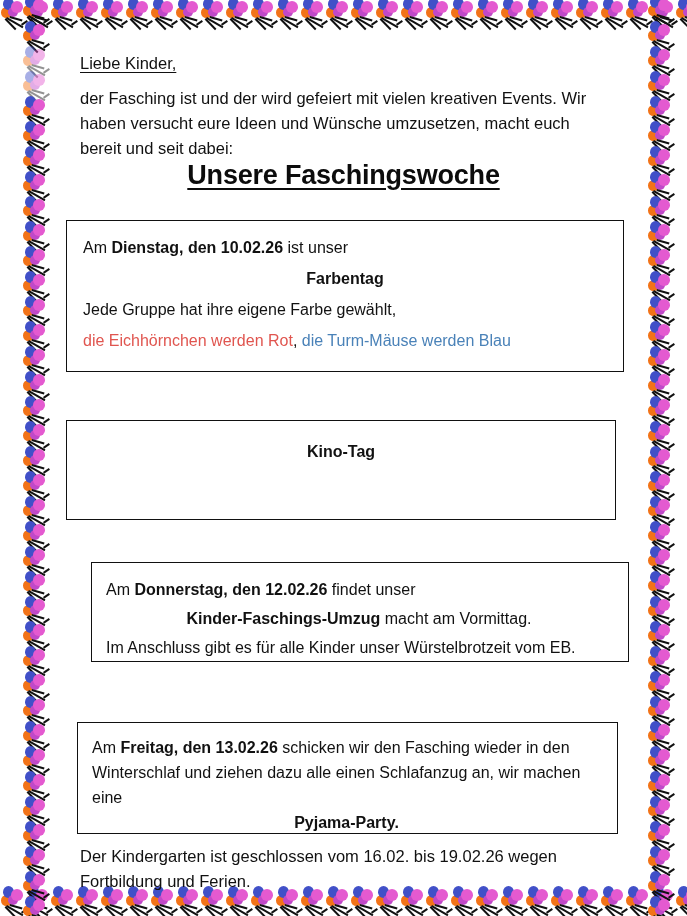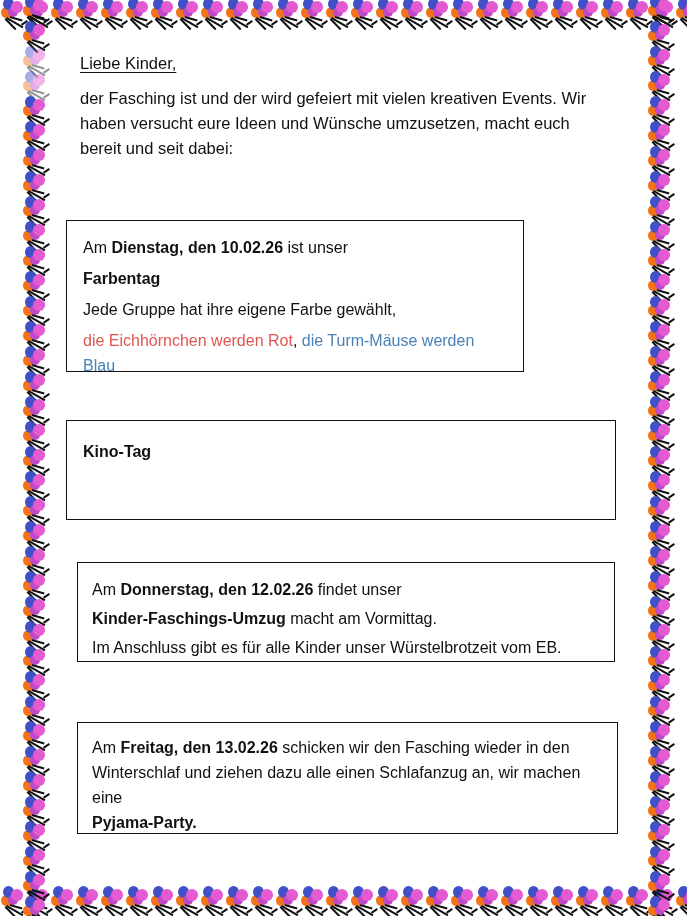--- a/index.html
+++ b/index.html
@@ -106,27 +106,28 @@
     border: 1.6px solid #111111;
     background: #ffffff;
     box-sizing: border-box;
     font-size: 16px;
     color: #111111;
   }
   .daybox .line {
     line-height: 25px;
   }
   .daybox .center {
+    text-align: center;
     font-weight: bold;
   }
   .daybox b { font-weight: bold; }
 
-  #box-dienstag   { left: 8px;  top: 188px; width: 458px; height: 152px; padding: 14px 16px 0 16px; }
+  #box-dienstag   { left: 8px;  top: 188px; width: 558px; height: 152px; padding: 14px 16px 0 16px; }
   #box-mittwoch   { left: 8px;  top: 388px; width: 550px; height: 100px; padding: 14px 16px 0 16px; }
-  #box-donnerstag { left: 19px; top: 530px; width: 538px; height: 100px; padding: 14px 16px 0 14px; }
+  #box-donnerstag { left: 33px; top: 530px; width: 538px; height: 100px; padding: 14px 16px 0 14px; }
   #box-freitag    { left: 19px; top: 690px; width: 541px; height: 112px; padding: 12px 16px 0 14px; }
 
   #box-dienstag .gap-a   { height: 6px; }
   #box-mittwoch .gap-a   { height: 4px; }
   #box-donnerstag .gap-a { height: 4px; }
 
   .colored-line { line-height: 25px; }
   .txt-red  { color: #e0554f; }
   .txt-blue { color: #4a82b8; }
 
@@ -1447,20 +1448,23 @@
         <span class="s s3"></span>
       </div>
     </div>
 
   <div class="content">
 
     <div class="salutation">Liebe Kinder,</div>
 
     <div class="intro">der Fasching ist und der wird gefeiert mit vielen kreativen Events. Wir haben versucht eure Ideen und Wünsche umzusetzen, macht euch bereit und seit dabei:</div>
 
+    <div class="headline">
+      <span>Unsere Faschingswoche</span>
+    </div>
 
     <div class="daybox" id="box-dienstag">
       <div class="line">
         <span>Am </span><b>Dienstag, den 10.02.26</b><span> ist unser</span>
       </div>
       <div class="gap-a"></div>
       <div class="line center">Farbentag</div>
       <div class="gap-a"></div>
       <div class="line">Jede Gruppe hat ihre eigene Farbe gewählt,</div>
       <div class="gap-a"></div>
@@ -1487,15 +1491,16 @@
       <div class="line"> Im Anschluss gibt es für alle Kinder unser Würstelbrotzeit vom EB.</div>
     </div>
 
     <div class="daybox" id="box-freitag">
       <div class="line">
         <span>Am </span><b>Freitag, den 13.02.26</b><span> schicken wir den Fasching wieder in den Winterschlaf und ziehen dazu alle einen Schlafanzug an, wir machen eine</span>
       </div>
       <div class="line center">Pyjama-Party.</div>
     </div>
 
+    <div class="closing">Der Kindergarten ist geschlossen vom 16.02. bis 19.02.26 wegen Fortbildung und Ferien.</div>
 
   </div>
 </div>
 
 </body></html>

